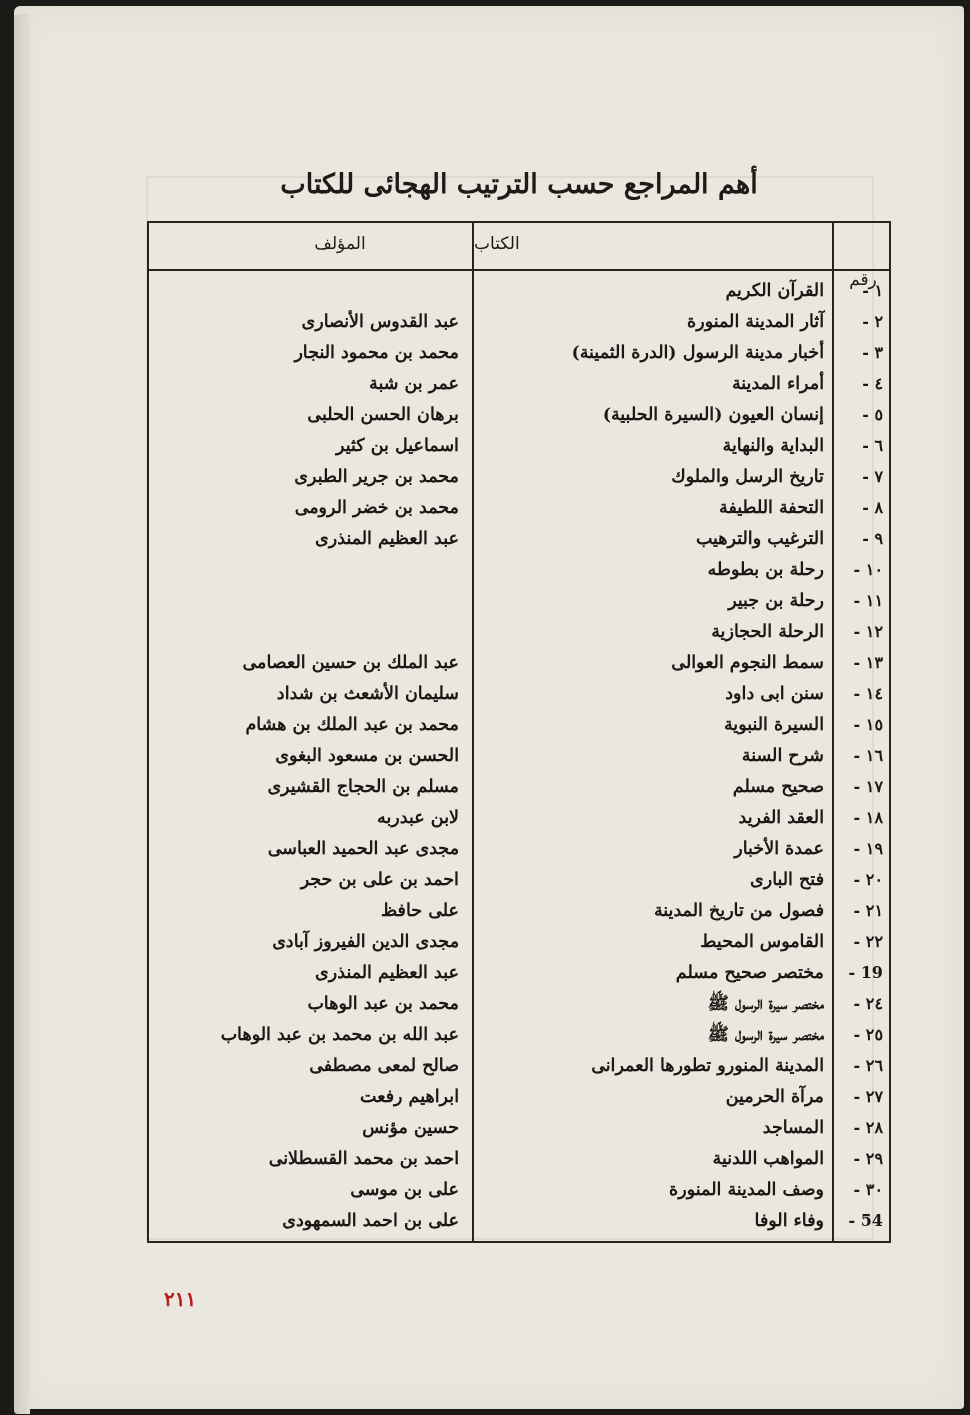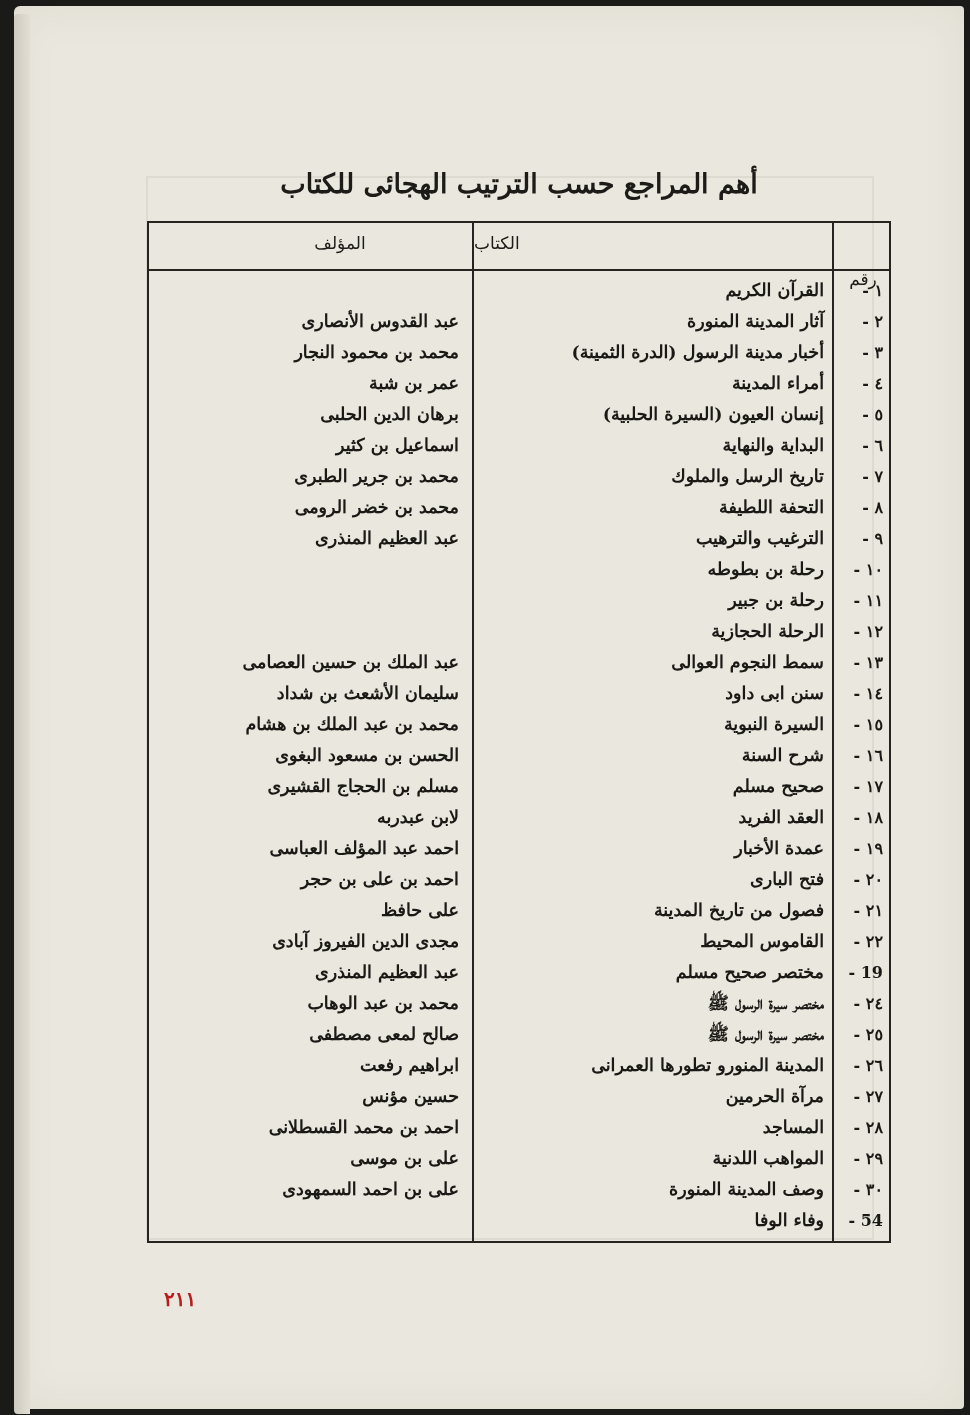--- a/index.html
+++ b/index.html
@@ -143,40 +143,41 @@
         <div class="row">المساجد</div>
         <div class="row">المواهب اللدنية</div>
         <div class="row">وصف المدينة المنورة</div>
         <div class="row">وفاء الوفا</div>
       </div>
     <div class="col author-col" id="author-col">
         <div class="row"></div>
         <div class="row">عبد القدوس الأنصارى</div>
         <div class="row">محمد بن محمود النجار</div>
         <div class="row">عمر بن شبة</div>
-        <div class="row">برهان الدين الحلبى</div>
+        <div class="row">برهان الحسن الحلبى</div>
         <div class="row">اسماعيل بن كثير</div>
         <div class="row">محمد بن جرير الطبرى</div>
         <div class="row">محمد بن خضر الرومى</div>
         <div class="row">عبد العظيم المنذرى</div>
         <div class="row"></div>
         <div class="row"></div>
         <div class="row"></div>
         <div class="row">عبد الملك بن حسين العصامى</div>
         <div class="row">سليمان الأشعث بن شداد</div>
         <div class="row">محمد بن عبد الملك بن هشام</div>
         <div class="row">الحسن بن مسعود البغوى</div>
         <div class="row">مسلم بن الحجاج القشيرى</div>
         <div class="row">لابن عبدربه</div>
-        <div class="row">احمد عبد المؤلف العباسى</div>
+        <div class="row">مجدى عبد الحميد العباسى</div>
         <div class="row">احمد بن على بن حجر</div>
         <div class="row">على حافظ</div>
         <div class="row">مجدى الدين الفيروز آبادى</div>
         <div class="row">عبد العظيم المنذرى</div>
         <div class="row">محمد بن عبد الوهاب</div>
+        <div class="row">عبد الله بن محمد بن عبد الوهاب</div>
         <div class="row">صالح لمعى مصطفى</div>
         <div class="row">ابراهيم رفعت</div>
         <div class="row">حسين مؤنس</div>
         <div class="row">احمد بن محمد القسطلانى</div>
         <div class="row">على بن موسى</div>
         <div class="row">على بن احمد السمهودى</div>
       </div>
   </div>
 
   <div class="page-number">٢١١</div>

